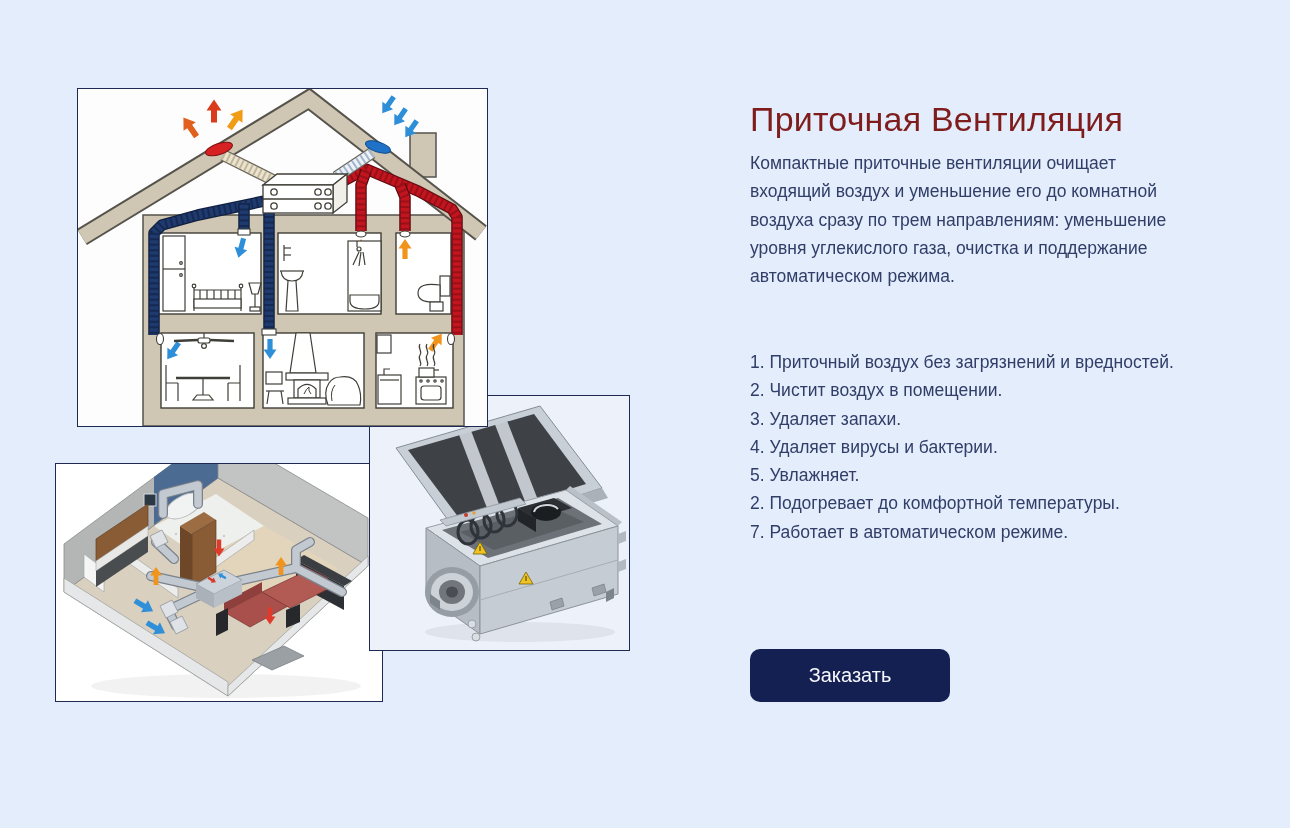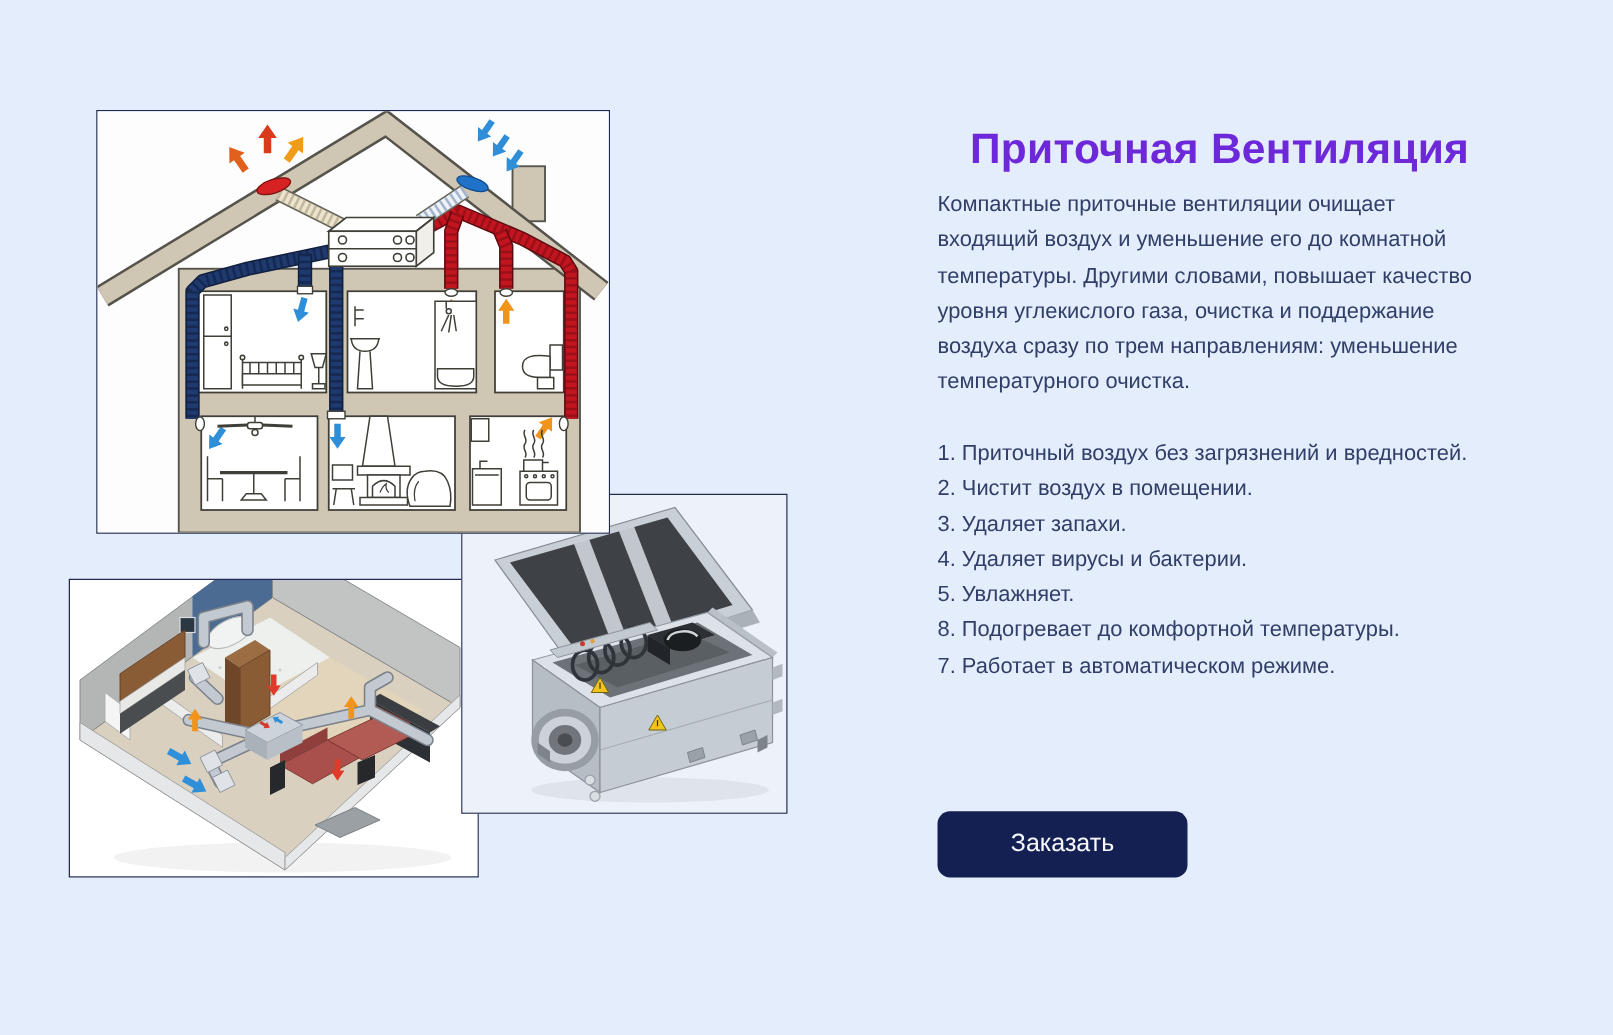--- a/index.html
+++ b/index.html
@@ -7,21 +7,21 @@
     position:relative;width:1290px;height:828px;overflow:hidden;
     background:#e4edfb;
     font-family:"Liberation Sans","DejaVu Sans",sans-serif;
   }
   .img-box{position:absolute;box-sizing:border-box;border:1px solid #1e2a52;background:#fff;}
   .img-box svg{display:block;}
   #box-house{left:77px;top:88px;width:411px;height:339px;z-index:3;}
   #box-iso{left:55px;top:463px;width:328px;height:239px;z-index:1;}
   #box-unit{left:369px;top:395px;width:261px;height:256px;z-index:2;}
   .content{position:absolute;left:750px;width:445px;z-index:4;}
-  .title{top:77px;font-size:34px;font-weight:bold;color:#6d28d9;letter-spacing:0.2px;white-space:nowrap;margin-left:26px;}
+  .title{top:77px;font-size:34px;font-weight:normal;color:#7f1d1d;letter-spacing:0.2px;white-space:nowrap;}
   .lead{top:149px;font-size:17.5px;line-height:28.3px;color:#303e68;}
   .features{top:348px;font-size:17.5px;line-height:28.3px;color:#303e68;}
   .lead div,.features div{white-space:nowrap;}
   .actions{position:absolute;left:750px;top:649px;display:flex;gap:30px;z-index:4;}
   .btn{
     width:200px;height:53px;border:none;border-radius:10px;cursor:pointer;
     background:#152052;color:#f6f8fd;font-size:20px;
     font-family:"Liberation Sans","DejaVu Sans",sans-serif;
     display:flex;align-items:center;justify-content:center;
   }
@@ -359,33 +359,32 @@
       <polygon points="60,198 70,205 70,214 60,207" fill="#7e848b"></polygon>
       <polygon points="236,196 244,192 244,202 236,206" fill="#7e848b"></polygon>
     </svg>
   </div>
 
   <h1 class="content title">Приточная Вентиляция</h1>
 
   <div class="content lead">
     <div>Компактные приточные вентиляции очищает</div>
     <div>входящий воздух и уменьшение его до комнатной</div>
-    <div>температуры. Другими словами, повышает качество</div>
+    <div>воздуха сразу по трем направлениям: уменьшение</div>
     <div>уровня углекислого газа, очистка и поддержание</div>
-    <div>воздуха сразу по трем направлениям: уменьшение</div>
-    <div>температурного очистка.</div>
+    <div>автоматическом режима.</div>
   </div>
 
   <div class="content features">
     <div>1. Приточный воздух без загрязнений и вредностей.</div>
     <div>2. Чистит воздух в помещении.</div>
     <div>3. Удаляет запахи.</div>
     <div>4. Удаляет вирусы и бактерии.</div>
     <div>5. Увлажняет.</div>
-    <div>8. Подогревает до комфортной температуры.</div>
+    <div>2. Подогревает до комфортной температуры.</div>
     <div>7. Работает в автоматическом режиме.</div>
   </div>
 
   <div class="actions">
     <button class="btn">Заказать</button>
   </div>
 
 </div>
 
 </body></html>

